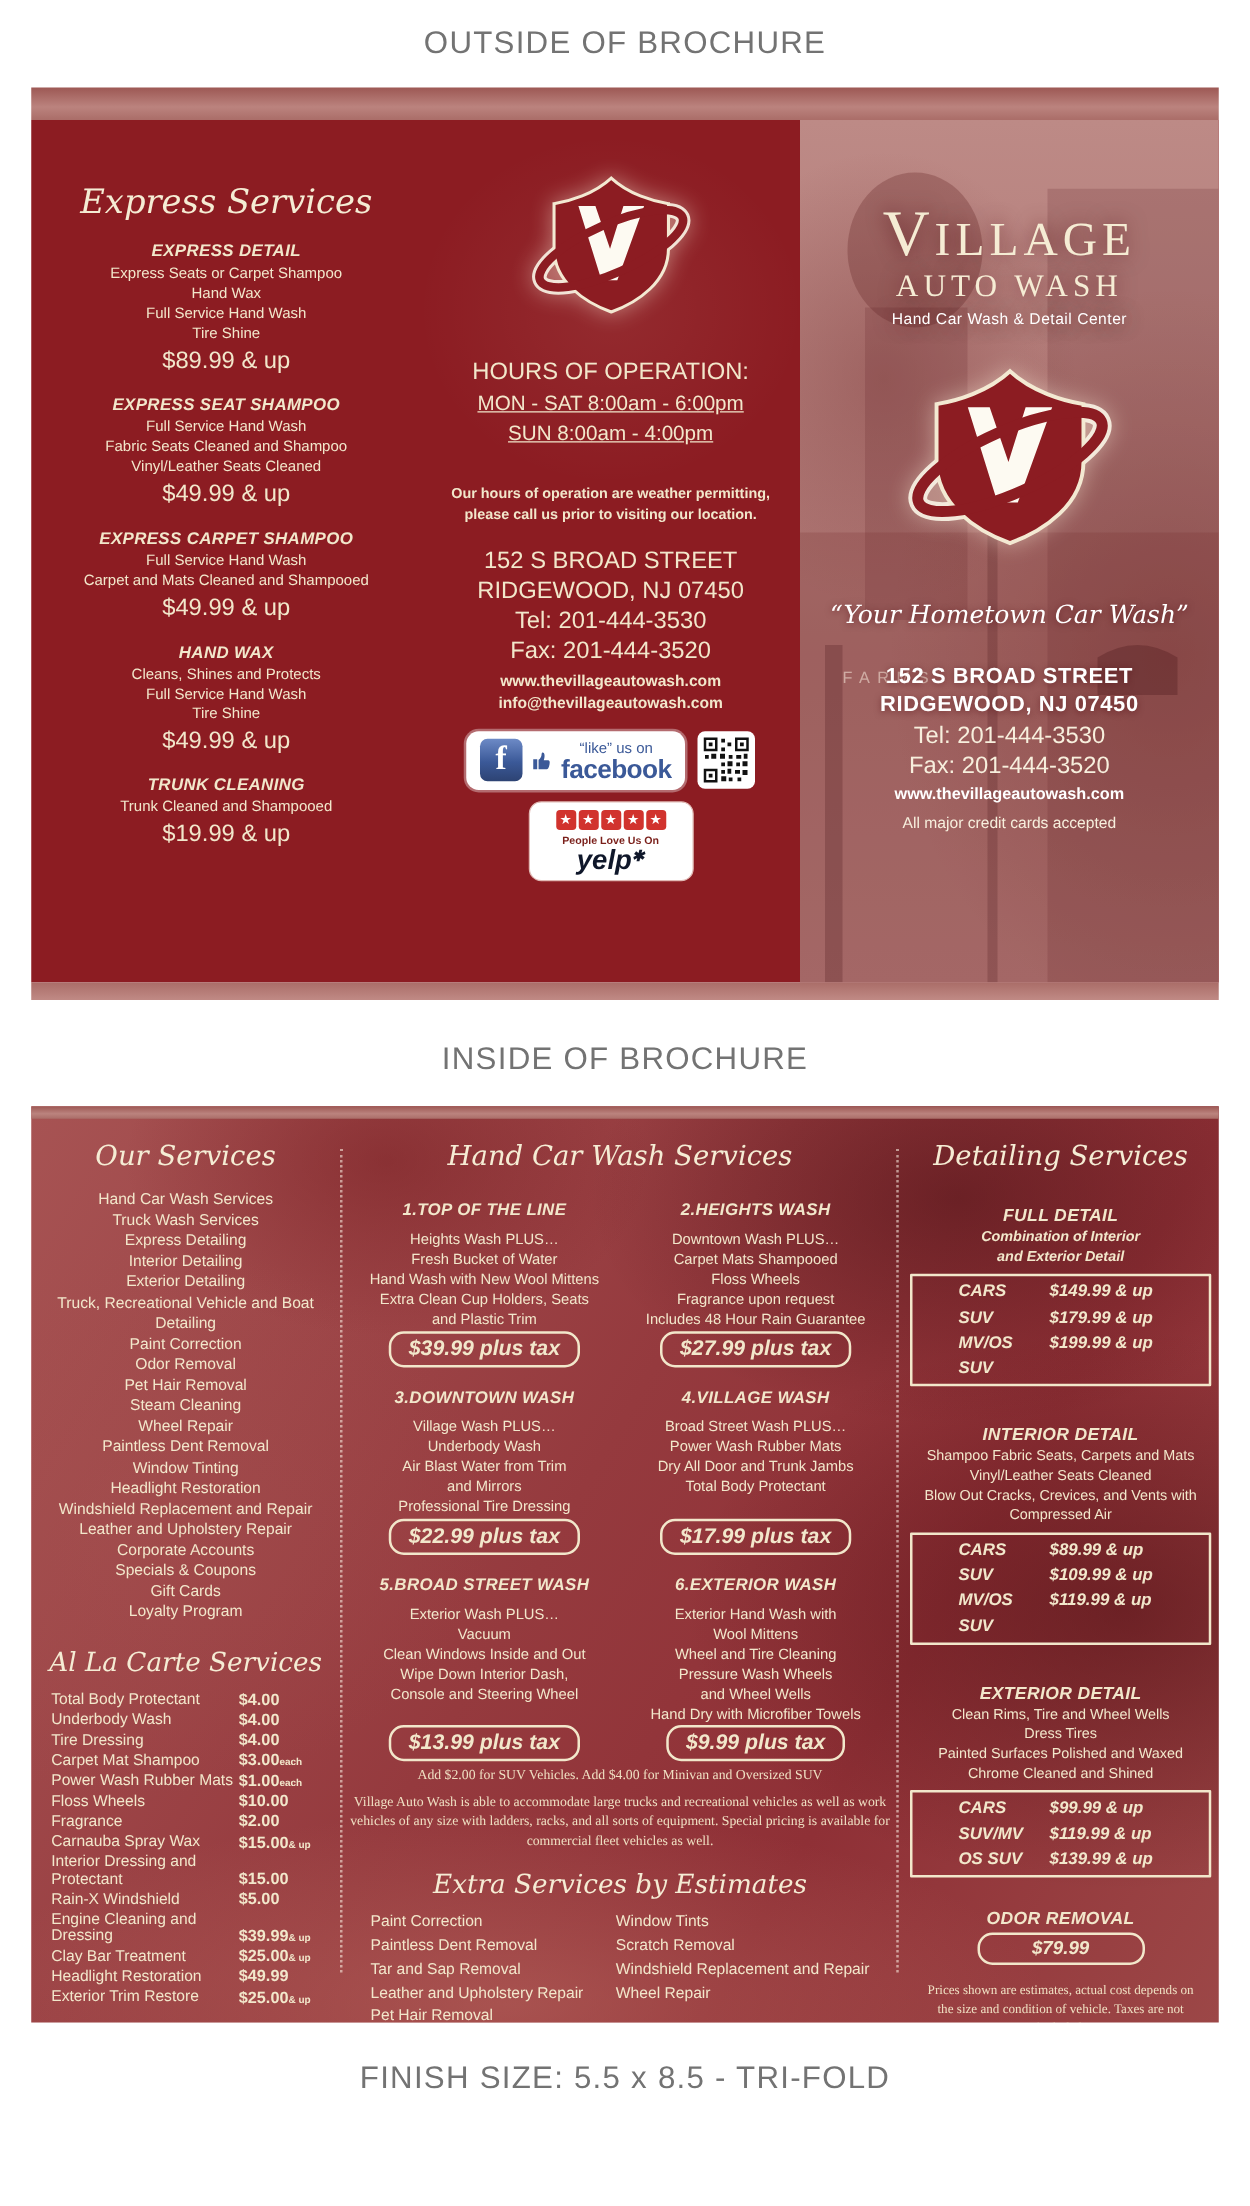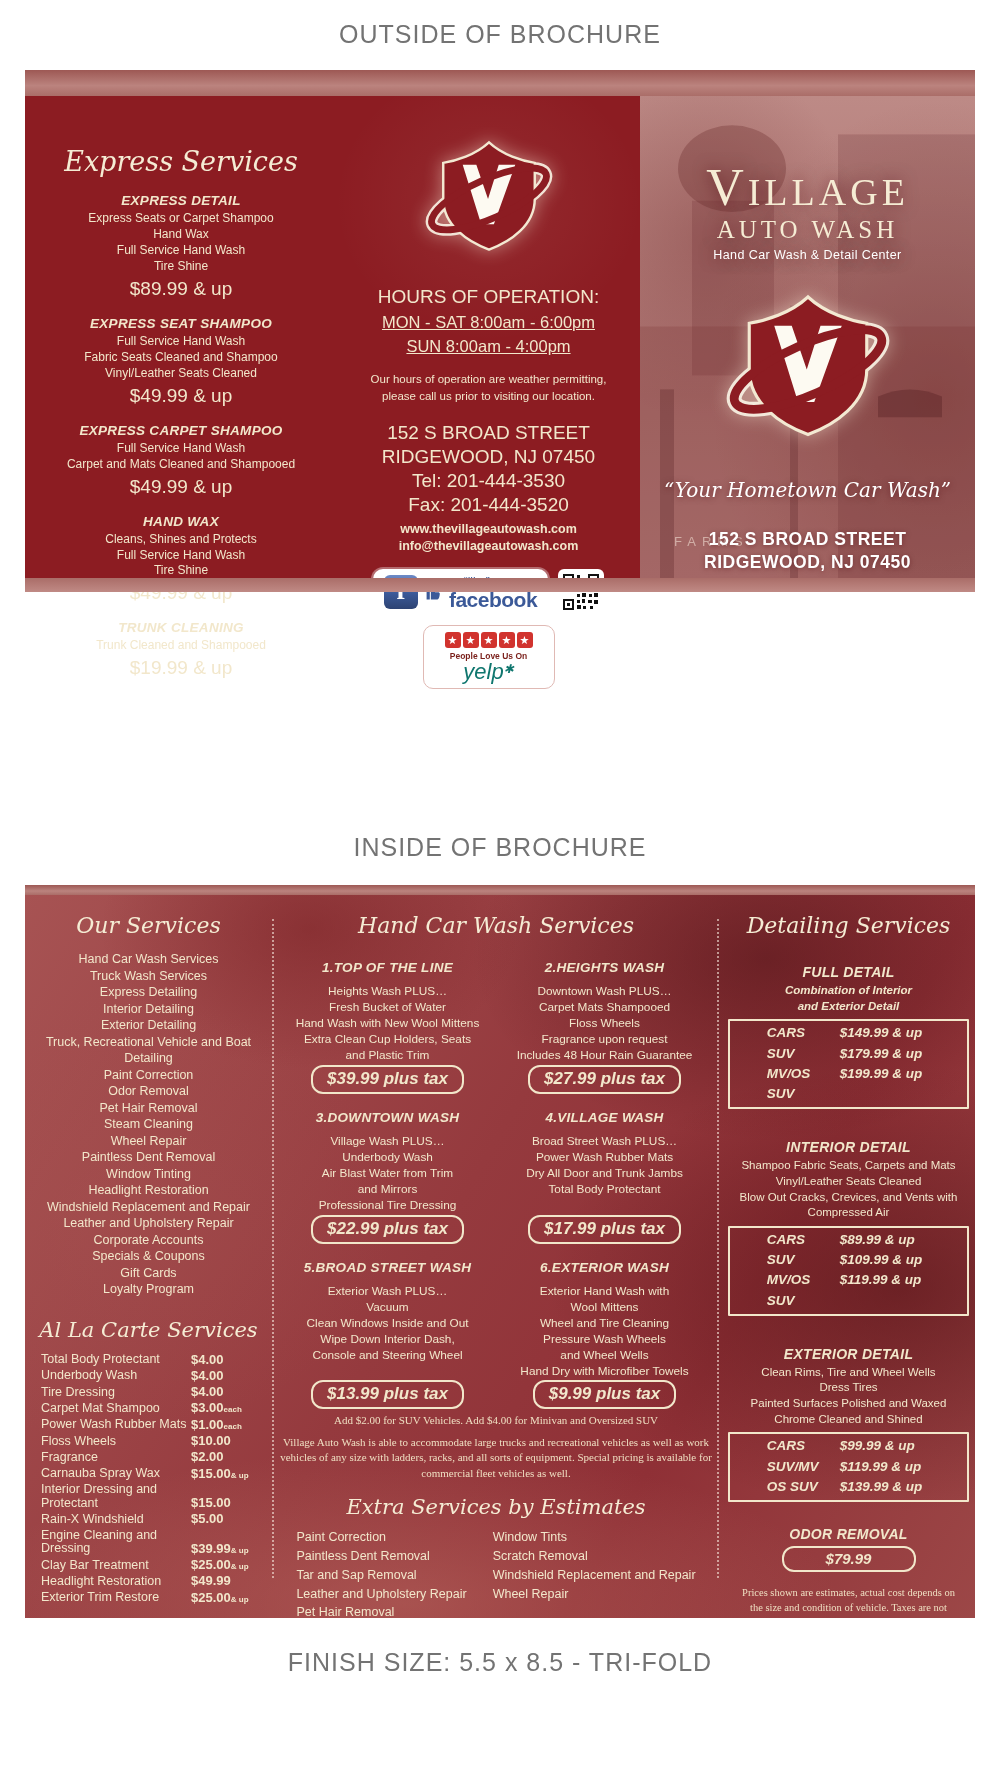--- a/index.html
+++ b/index.html
@@ -3,21 +3,21 @@
 <meta charset="utf-8">
 <style>
   html,body{margin:0;padding:0;background:#fff;}
   .page{position:relative;width:1000px;height:1765px;background:#fff;overflow:hidden;
         font-family:"Liberation Sans",sans-serif;}
   .sheet-label{position:absolute;left:0;width:100%;text-align:center;
         font-size:25px;letter-spacing:1px;color:#737373;}
   [data-bind-lines]{white-space:pre-line;}
 
   
-  .outside-sheet{position:absolute;left:25px;top:70px;width:950px;height:522px;}
+  .outside-sheet{position:absolute;left:25px;top:70px;width:950px;height:730px;}
   .gbar{position:absolute;left:0;right:0;
         background:linear-gradient(180deg,#9d5854 0%,#bb837e 60%,#aa6d68 100%);}
   .gbar.top{top:0;height:26px;}
   .gbar.bottom{bottom:0;height:14px;background:linear-gradient(180deg,#aa6d68,#c08a85);}
   .outside-body{position:absolute;top:26px;bottom:14px;left:0;right:0;background:#8c1c22;}
 
   .panel-left{position:absolute;left:0;top:0;bottom:0;width:312px;
         color:#f2e7cb;text-align:center;padding-top:50px;box-sizing:border-box;}
   .script{font-family:"DejaVu Serif",serif;font-style:italic;}
   .script-xl{font-size:27px;color:#f5ecd4;}
@@ -25,41 +25,41 @@
   .x-name{font-style:italic;font-weight:700;font-size:13.5px;letter-spacing:.3px;}
   .x-lines{font-size:12px;line-height:1.33;margin-top:3px;}
   .x-price{font-size:19px;margin-top:3px;}
 
   .panel-mid{position:absolute;left:312px;top:0;bottom:0;width:303px;
         color:#f2e7cb;text-align:center;
         background:radial-gradient(220px 200px at 50% 22%,rgba(255,235,215,0.07),transparent 70%);}
   .logo-svg{filter:drop-shadow(0 0 9px rgba(255,240,220,0.45));}
   .hours-title{font-size:19px;margin-top:14px;}
   .hours-line{font-size:16.5px;margin-top:5px;text-decoration:underline;}
-  .weather{font-size:11.5px;line-height:1.5;margin-top:15px;}
+  .weather{font-size:11.5px;line-height:1.5;margin-top:30px;font-weight:bold;}
   .addr-lg{font-size:19px;line-height:1.28;margin-top:15px;}
   .weblines{font-size:12.5px;font-weight:700;line-height:1.35;margin-top:3px;}
   .badges{margin-top:14px;display:flex;flex-direction:column;align-items:center;gap:9px;}
   .badge-row{display:flex;align-items:center;gap:10px;}
   .fb-badge{display:flex;align-items:center;gap:7px;background:#fff;border-radius:10px;
         padding:6px 11px;box-shadow:0 0 0 2px rgba(255,255,255,.35);}
   .fb-f{width:34px;height:34px;border-radius:6px;color:#fff;font-weight:700;font-size:27px;
         font-family:"Liberation Serif",serif;line-height:30px;text-align:center;
         background:linear-gradient(180deg,#6d8ac6 0%,#3b5998 55%,#2d4373 100%);}
   .fb-like{font-size:12px;color:#3b5998;}
   .fb-word{font-size:21px;font-weight:700;color:#3b5998;letter-spacing:-.5px;line-height:1;}
   .qr{width:46px;height:46px;background:#fff;border-radius:6px;display:flex;
         align-items:center;justify-content:center;}
   .yelp-badge{background:#fff;border-radius:10px;padding:6px 9px 5px;width:112px;
         border:1px solid #e0b9b4;text-align:center;}
   .stars{display:flex;justify-content:center;gap:2px;}
   .star{width:16px;height:16px;background:#d1332e;border-radius:3px;color:#fff;
         font-size:11px;line-height:16px;}
   .yelp-love{font-size:8.5px;font-weight:700;color:#7a1f1a;margin-top:3px;}
-  .yelp-word{font-size:22px;font-weight:400;color:#0f766e;line-height:1;font-style:italic;}
+  .yelp-word{font-size:22px;font-weight:700;color:#0f172a;line-height:1;font-style:italic;}
   .yelp-ast{font-size:12px;vertical-align:6px;}
 
   .panel-cover{position:absolute;left:615px;right:0;top:0;bottom:0;overflow:hidden;
         color:#f2e7cb;text-align:center;
         background:
           radial-gradient(220px 260px at 20% 30%,rgba(125,58,58,.40),transparent 70%),
           radial-gradient(320px 420px at 88% 62%,rgba(128,58,56,.38),transparent 70%),
           linear-gradient(180deg,#bd8a86 0%,#b37c79 35%,#a96f6d 62%,#b17876 100%);}
   .cover-photo{position:absolute;left:0;top:0;width:100%;height:100%;}
   .cover-content{position:relative;z-index:1;}

